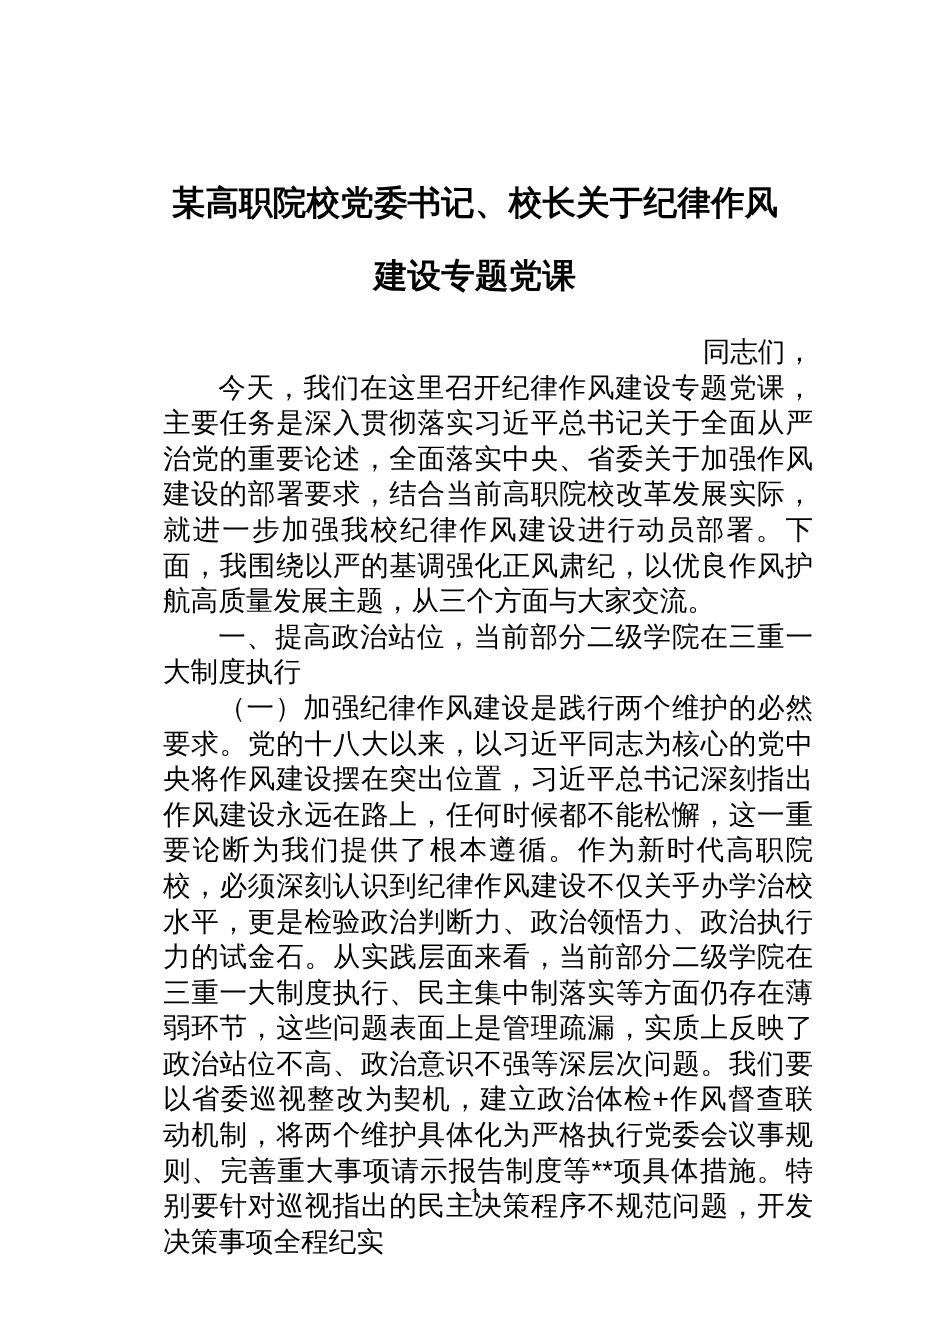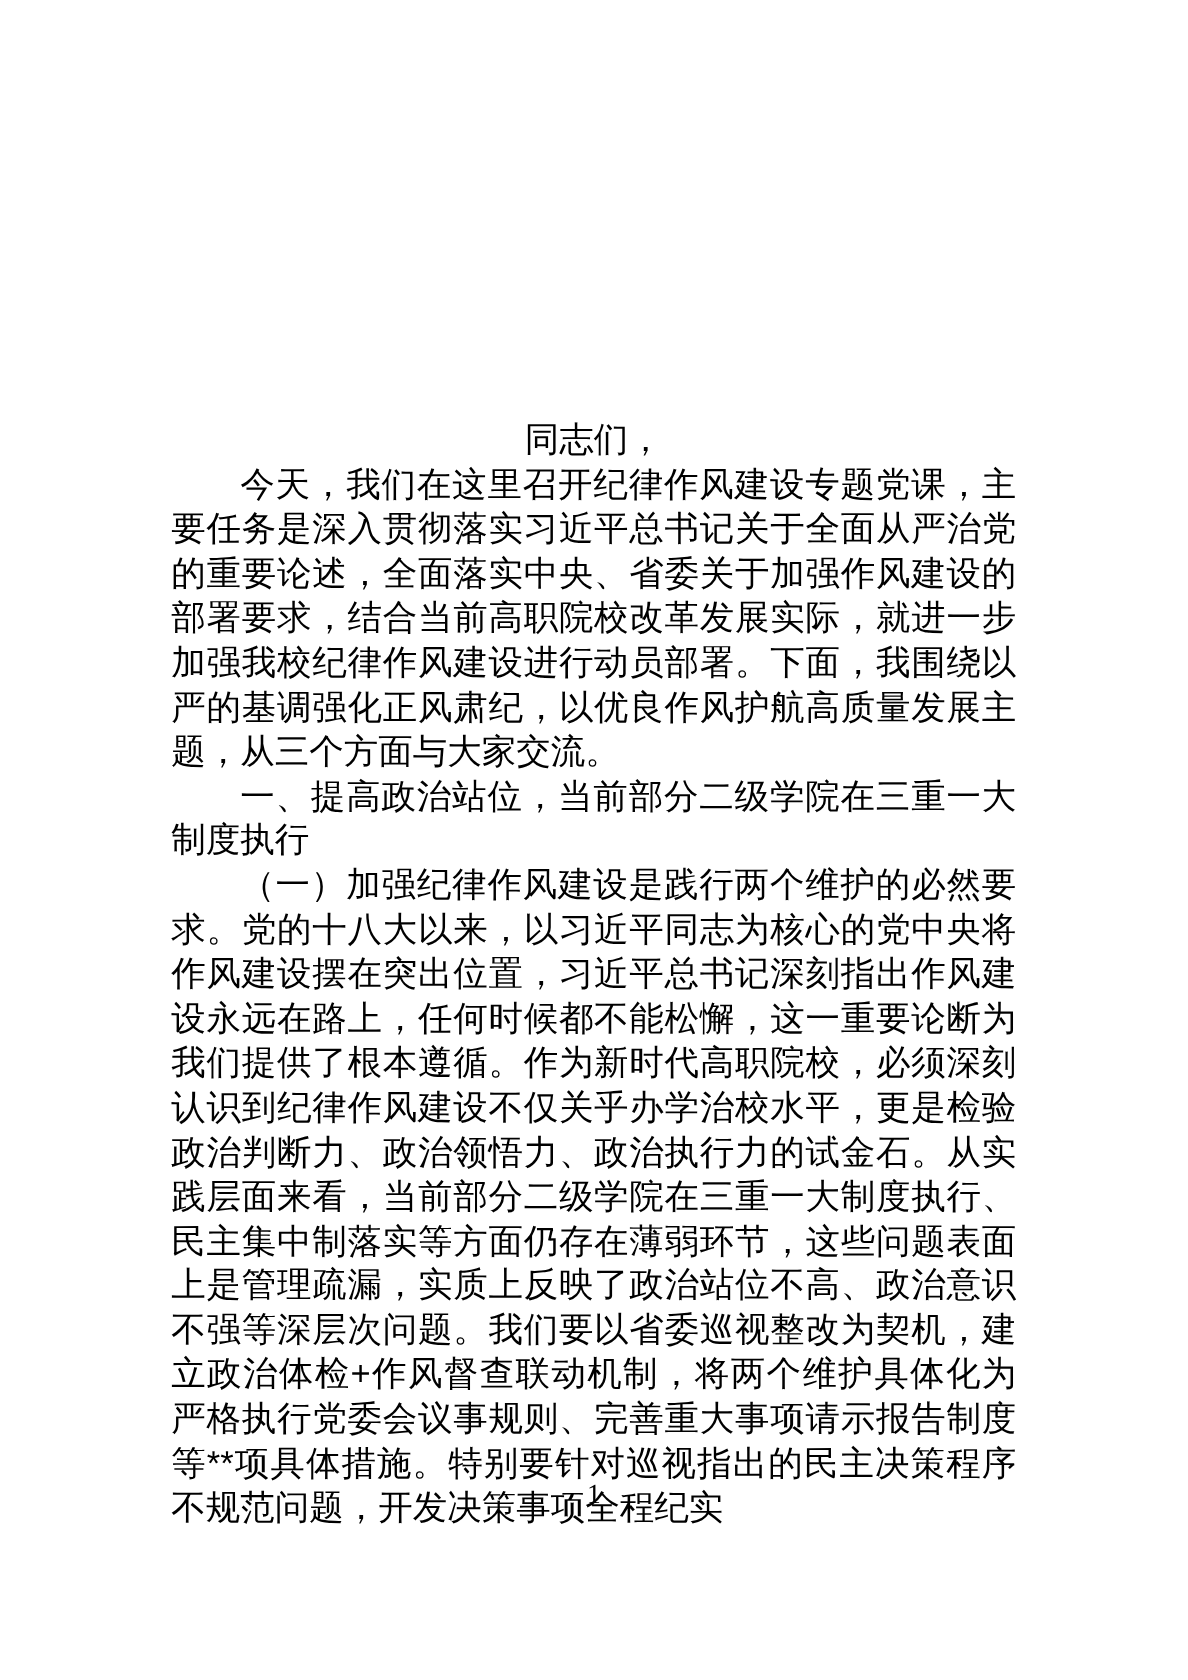--- a/index.html
+++ b/index.html
@@ -51,42 +51,46 @@
     font-size: 27.6px;
     line-height: 35.6px;
     font-weight: 400;
     text-align: justify;
     text-justify: inter-character;
     letter-spacing: 0px;
     margin: 0;
     word-break: break-all;
     font-family: "Liberation Sans", "DejaVu Sans", sans-serif;
   }
-  .para.indent { text-indent: 2em; }
+  .para.indent { text-indent: 2em; margin-left: 26px; }
   .para.heading { font-weight: 400; }
-  .para.nojust { text-align: center; }
+  .para.nojust { text-align: right; }
 
   
   .page-number {
     position: absolute;
     top: 1182px;
     left: 0;
     width: 950px;
     text-align: center;
     font-size: 22px;
     line-height: 26px;
     font-weight: 400;
     font-family: "Liberation Serif", "DejaVu Serif", serif;
   }
 </style>
 </head>
 <body>
 
 <div class="page">
 
+  <div class="doc-title">
+    <span class="t-line">某高职院校党委书记、校长关于纪律作风</span>
+    <span class="t-line">建设专题党课</span>
+  </div>
 
   <div class="body-block">
     <p class="para nojust">同志们，</p>
     <p class="para indent">今天，我们在这里召开纪律作风建设专题党课，主要任务是深入贯彻落实习近平总书记关于全面从严治党的重要论述，全面落实中央、省委关于加强作风建设的部署要求，结合当前高职院校改革发展实际，就进一步加强我校纪律作风建设进行动员部署。下面，我围绕以严的基调强化正风肃纪，以优良作风护航高质量发展主题，从三个方面与大家交流。</p>
     <p class="para indent heading">一、提高政治站位，当前部分二级学院在三重一大制度执行</p>
     <p class="para indent">（一）加强纪律作风建设是践行两个维护的必然要求。党的十八大以来，以习近平同志为核心的党中央将作风建设摆在突出位置，习近平总书记深刻指出作风建设永远在路上，任何时候都不能松懈，这一重要论断为我们提供了根本遵循。作为新时代高职院校，必须深刻认识到纪律作风建设不仅关乎办学治校水平，更是检验政治判断力、政治领悟力、政治执行力的试金石。从实践层面来看，当前部分二级学院在三重一大制度执行、民主集中制落实等方面仍存在薄弱环节，这些问题表面上是管理疏漏，实质上反映了政治站位不高、政治意识不强等深层次问题。我们要以省委巡视整改为契机，建立政治体检+作风督查联动机制，将两个维护具体化为严格执行党委会议事规则、完善重大事项请示报告制度等**项具体措施。特别要针对巡视指出的民主决策程序不规范问题，开发决策事项全程纪实</p>
   </div>
 
   <div class="page-number">1</div>
 

